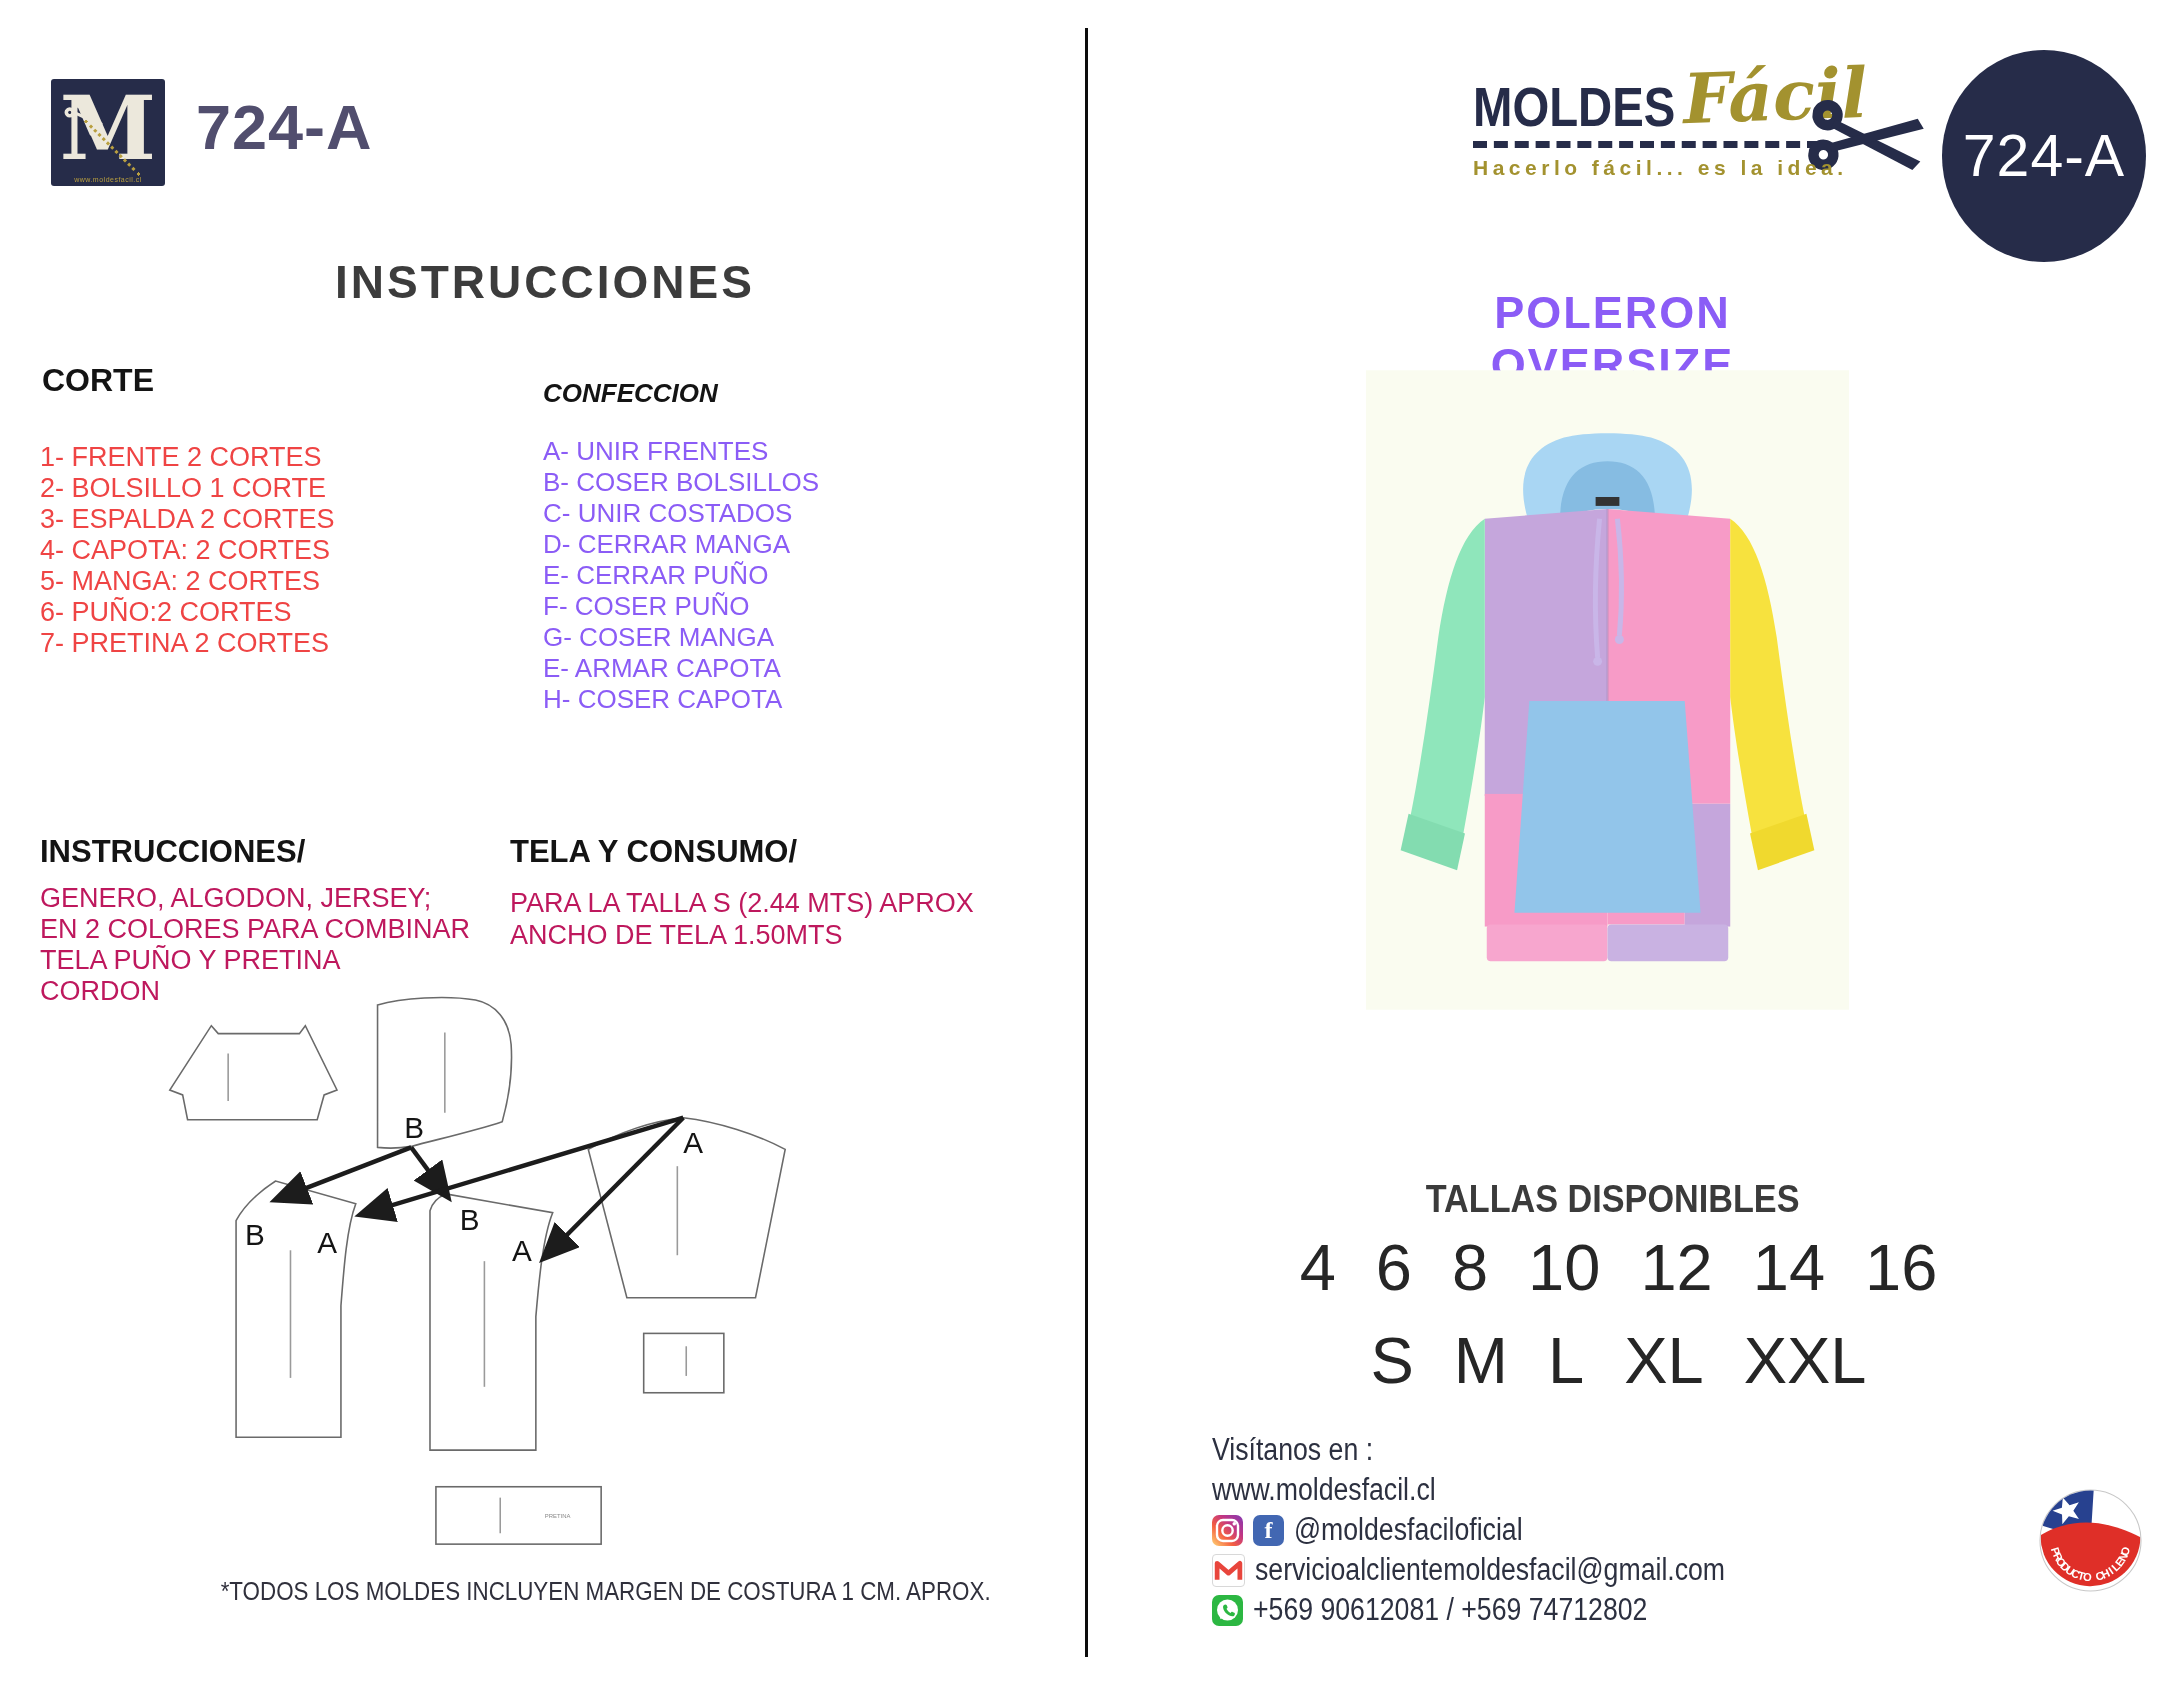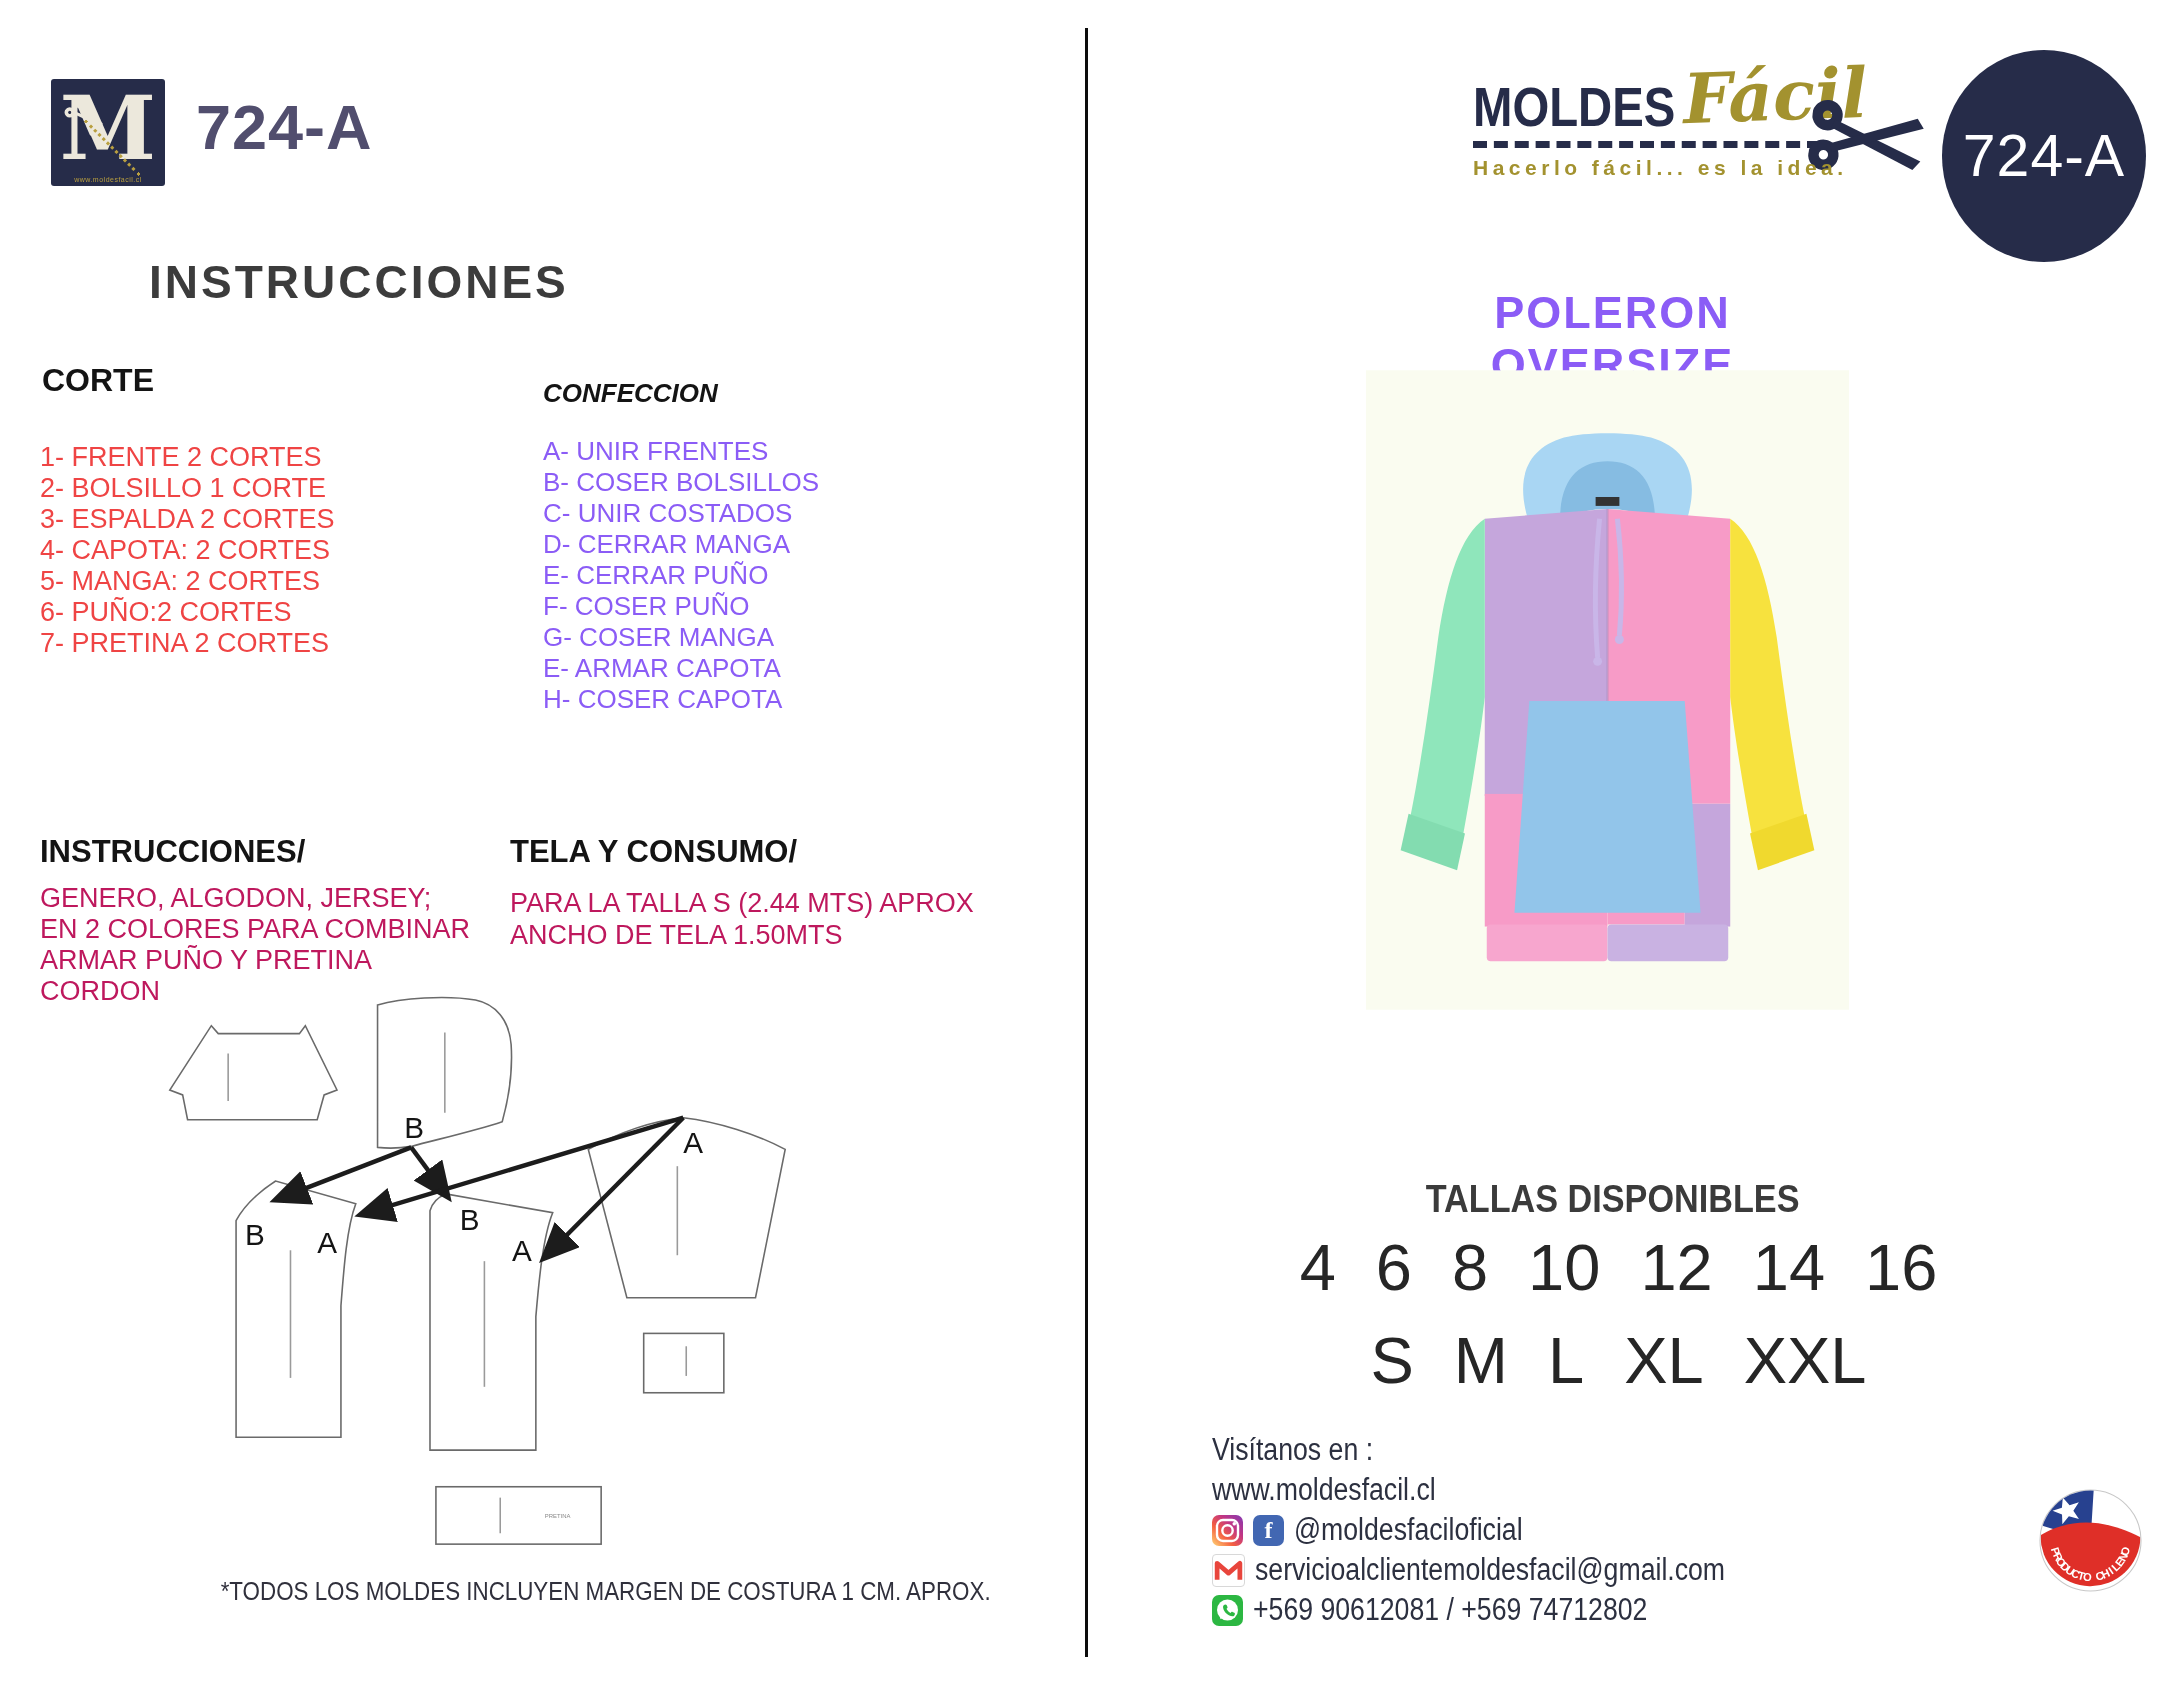--- a/index.html
+++ b/index.html
@@ -10,21 +10,21 @@
   .cond-c{display:inline-block;transform:scaleX(.9);transform-origin:center center;white-space:nowrap;}
 
   
   .logo-box{left:51px;top:79px;width:114px;height:107px;background:#262c49;border-radius:3px;}
   .logo-m{position:absolute;left:0;right:0;top:-2px;text-align:center;
           font-family:"DejaVu Serif",serif;font-weight:bold;font-size:87px;color:#ece8dc;line-height:103px;}
   .logo-dots{position:absolute;left:34px;top:40px;width:77px;border-top:3px dotted #b99f3f;
              transform:rotate(45deg);transform-origin:left center;}
   .logo-url{position:absolute;left:0;right:0;bottom:3px;text-align:center;font-size:7px;color:#b99f3f;letter-spacing:0.5px;}
   .code-left{left:196px;top:91px;font-size:63px;font-weight:bold;color:#514e6e;letter-spacing:1px;}
-  .main-title{left:149px;top:255px;width:792px;text-align:left;font-size:46px;font-weight:bold;
+  .main-title{left:149px;top:255px;width:792px;text-align:center;font-size:46px;font-weight:bold;
               color:#3c3c3c;letter-spacing:3px;}
   .sec-h{font-size:32px;font-weight:bold;color:#141414;}
   .list{font-size:27px;line-height:31px;color:#ef4444;}
   .list2{font-size:26px;line-height:31px;color:#8b5cf6;}
   .para{font-size:27px;line-height:31px;color:#be185d;}
   .foot-note{left:158px;top:1576px;width:792px;text-align:center;font-size:26px;color:#30303c;white-space:pre-wrap;}
 
   .divider{left:1085px;top:28px;width:3px;height:1629px;background:#0c0c0c;}
 
   
@@ -95,21 +95,21 @@
     <div>F- COSER PUÑO</div>
     <div>G- COSER MANGA</div>
     <div>E- ARMAR CAPOTA</div>
     <div>H- COSER CAPOTA</div>
   </div>
 
   <div class="abs sec-h" style="left:40px;top:834px;font-size:31px;">INSTRUCCIONES/</div>
   <div class="abs para" style="left:40px;top:883px;">
     <div>GENERO, ALGODON, JERSEY;</div>
     <div>EN 2 COLORES PARA COMBINAR</div>
-    <div>ARMAR PUÑO Y PRETINA</div>
+    <div>TELA PUÑO Y PRETINA</div>
     <div>CORDON</div>
   </div>
 
   <div class="abs sec-h" style="left:510px;top:834px;font-size:31px;">TELA Y CONSUMO/</div>
   <div class="abs para" style="left:510px;top:887px;line-height:32px;">
     <div>PARA LA TALLA S (2.44 MTS) APROX</div>
     <div>ANCHO DE TELA 1.50MTS</div>
   </div>
 
   <svg class="abs" style="left:149px;top:990px;" width="653" height="574" viewBox="0 0 660 580">

